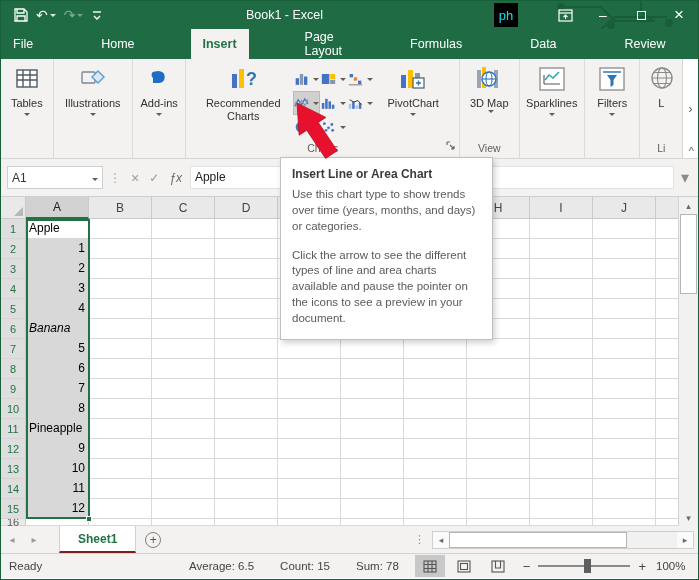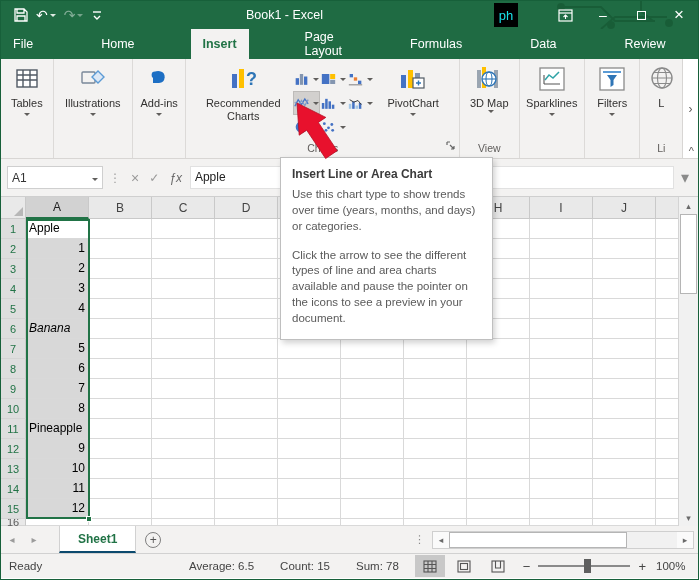--- a/index.html
+++ b/index.html
@@ -72,21 +72,21 @@
   .sel-outline { position:absolute; left:25px; top:0; width:64px; height:300px; border:2px solid #217346; pointer-events:none; }
   .fill-handle { position:absolute; left:85px; top:297px; width:6px; height:6px; background:#217346; border:1px solid #fff; pointer-events:none; }
   .vscroll { position:absolute; top:0; right:0; bottom:0; width:20px; background:#f1f1f1; border-left:1px solid #d4d4d4; display:flex; flex-direction:column; }
   .vs-btn { height:17px; display:flex; align-items:center; justify-content:center; color:#6a6a6a; font-size:9px; background:#f1f1f1; }
   .vs-thumb { height:80px; background:#fff; border:1px solid #b5b5b5; margin:0 1px; }
   .vs-track { flex:1; }
 
   
   .sheettab-bar { height:28px; background:#f3f2f1; border-bottom:1px solid #d1d1d1; display:flex; align-items:stretch; font-size:12px; }
   .snav { width:22px; display:flex; align-items:center; justify-content:center; color:#9b9b9b; font-size:10px; }
-  .stab { display:flex; align-items:center; padding:0 18px; background:#fff; border-left:1px solid #d1d1d1; border-right:1px solid #d1d1d1; border-bottom:2px solid #0c4a6e; color:#217346; font-weight:bold; margin-left:14px; }
+  .stab { display:flex; align-items:center; padding:0 18px; background:#fff; border-left:1px solid #d1d1d1; border-right:1px solid #d1d1d1; border-bottom:2px solid #7f1d1d; color:#217346; font-weight:bold; margin-left:14px; }
   .addsheet { width:34px; display:flex; align-items:center; justify-content:center; }
   .addsheet .circ { width:16px; height:16px; border:1px solid #7f7f7f; border-radius:50%; color:#555; font-size:12px; line-height:14px; text-align:center; }
   .st-right { margin-left:auto; display:flex; align-items:center; gap:6px; padding-right:4px; }
   .drag-dots { color:#8a8a8a; font-size:11px; letter-spacing:1px; }
   .hscroll { width:262px; height:18px; background:#fafafa; border:1px solid #cfcfcf; display:flex; align-items:stretch; }
   .hs-btn { width:16px; display:flex; align-items:center; justify-content:center; color:#6a6a6a; font-size:9px; }
   .hs-track { flex:1; position:relative; background:#f1f1f1; }
   .hs-thumb { position:absolute; left:0; top:0; bottom:0; width:78%; background:#fff; border:1px solid #b5b5b5; }
 
   

